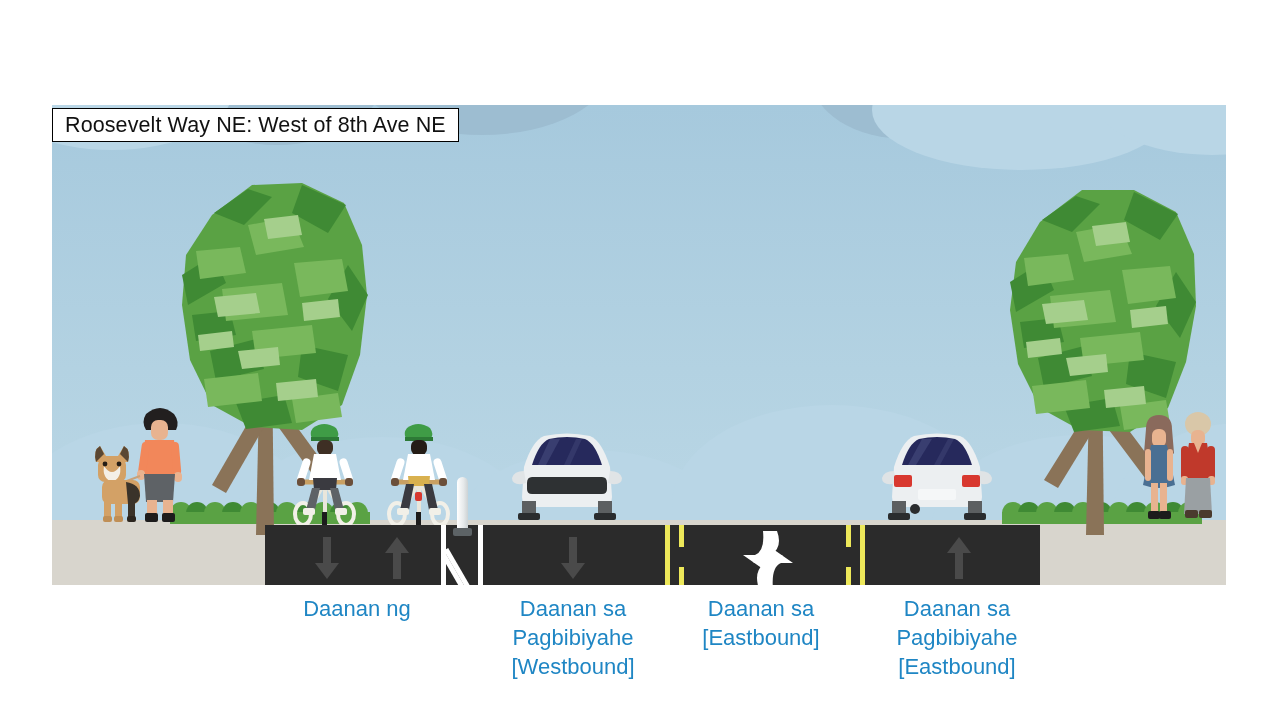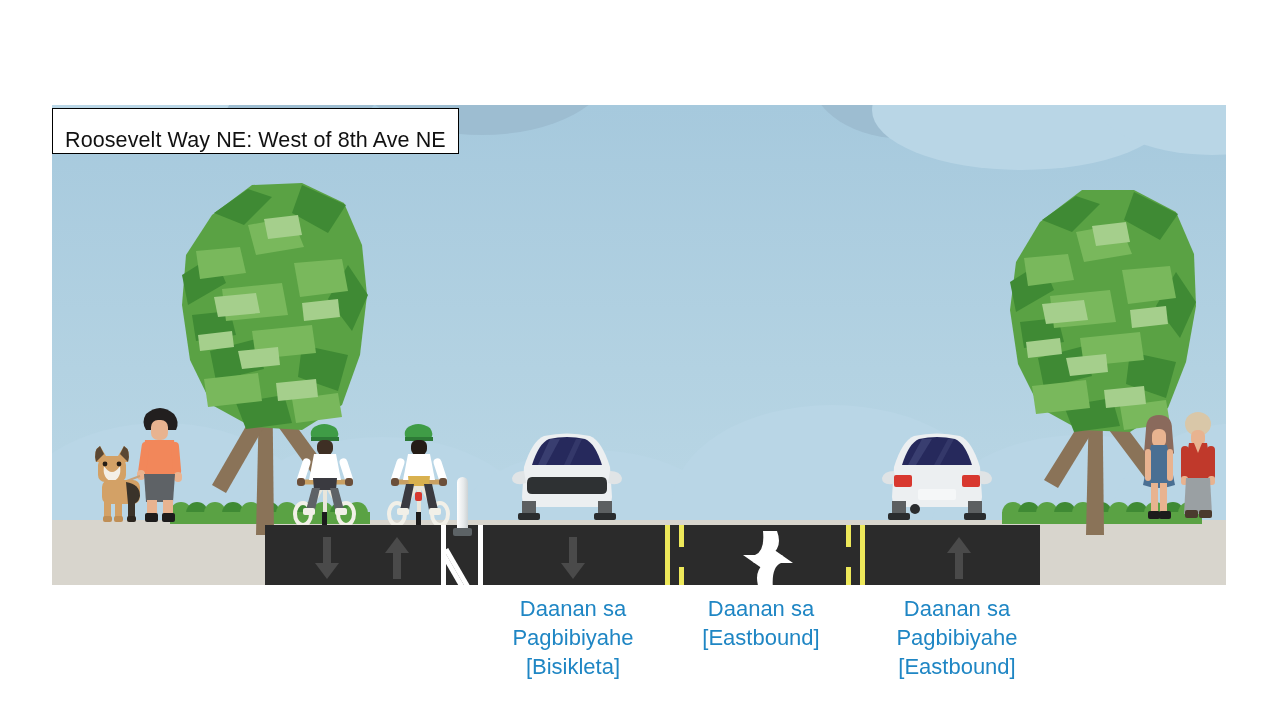--- a/index.html
+++ b/index.html
@@ -46,23 +46,23 @@
   .post { position:absolute; width:11px; border-radius:6px 6px 2px 2px;
           background:linear-gradient(90deg,#ffffff,#e6e9ea 60%,#ccd2d4); }
   .post .base{ position:absolute; bottom:-7px; left:-4px; width:19px; height:8px;
                background:#5d6366; border-radius:2px; }
 
   
   .yline { position:absolute; width:5px; background:#ede85a; }
   .ydash { position:absolute; width:5px; background:#ede85a; }
 
   
-  #title-box { position:absolute; left:52px; top:108px; height:46px;
+  #title-box { position:absolute; left:52px; top:108px; height:34px;
                background:#ffffff; border:1.6px solid #000000;
-               display:flex; align-items:flex-end; padding:0 12px; z-index:40; }
+               display:flex; align-items:center; padding:0 12px; z-index:40; }
   #title-box .t{ font-size:21.5px; color:#111; letter-spacing:.1px; white-space:nowrap; }
 
   
   .label { position:absolute; text-align:center; color:#1f86c4;
            font-size:22px; line-height:29px; }
 
   
   .fig { position:absolute; }
 </style>
 </head>
@@ -410,26 +410,27 @@
       </div>
 
     </div>
   </div>
 
   <div id="title-box">
     <span class="t">Roosevelt Way NE: West of 8th Ave NE</span>
   </div>
 
   <div class="label" style="left:258px;top:594px;width:198px;">
+    <div>Daanan ng</div>
   </div>
 
   <div class="label" style="left:478px;top:594px;width:190px;">
     <div>Daanan sa</div>
     <div>Pagbibiyahe</div>
-    <div>[Bisikleta]</div>
+    <div>[Westbound]</div>
   </div>
 
   <div class="label" style="left:666px;top:594px;width:190px;">
     <div>Daanan sa</div>
     <div>[Eastbound]</div>
   </div>
 
   <div class="label" style="left:862px;top:594px;width:190px;">
     <div>Daanan sa</div>
     <div>Pagbibiyahe</div>

